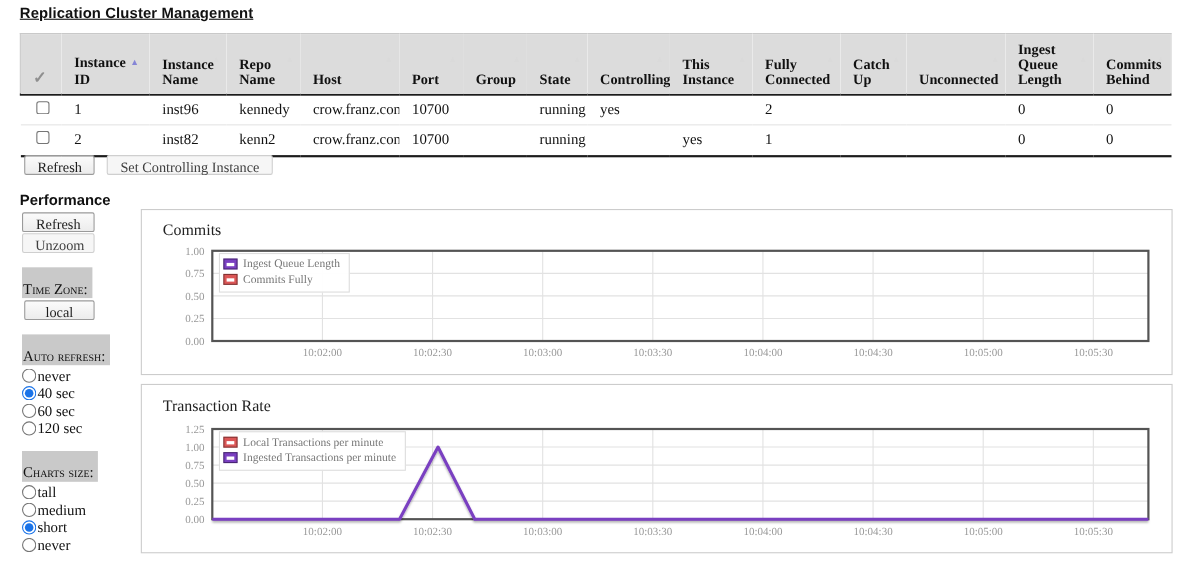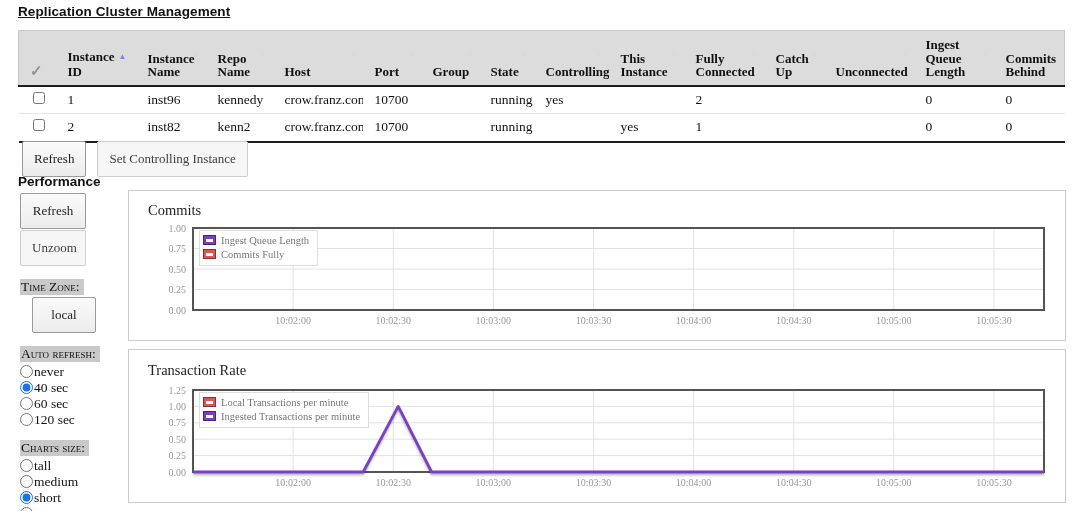--- a/index.html
+++ b/index.html
@@ -43,38 +43,38 @@
   .check-glyph { color:#8f8f8f; font-size:15px; font-weight:bold; }
   .sort-asc  { font-size:8px; margin-left:4px; position:relative; top:-2px; }
   .sort-hint { position:absolute; top:16px; right:5px; font-size:8px; color:#dadada; }
   .cluster-table input[type=checkbox]{ width:12px; height:12px; margin:0; }
 
   .table-buttons { position:absolute; left:22px; top:141px; }
   button.btn {
     font:13px "Liberation Serif","DejaVu Serif",serif;
     background:linear-gradient(#fbfbfb,#ececec);
     border:1px solid #9a9a9a; border-radius:2px;
-    height:36px; padding:2px 11px; margin-right:7px; color:#1d1d1d; cursor:pointer;
+    height:18px; padding:2px 11px; margin-right:7px; color:#1d1d1d; cursor:pointer;
   }
   button.btn:disabled { color:#404040; border-color:#cfcfcf; background:#f6f6f6; }
 
   
   .perf-heading {
     position:absolute; left:18px; top:174px; margin:0;
     font:bold 13.5px "Liberation Sans","DejaVu Sans",sans-serif; color:#111;
   }
   .perf-controls { position:absolute; left:20px; top:193px; width:112px; font-size:13.5px; }
   .side-btn {
     display:block; width:66px; height:20px; padding:0; margin:0 0 1px 0;
     text-align:center;
   }
   .label-chip {
     display:inline-block; background:#c9c9c9; color:#111;
     font-variant:small-caps; font-size:13.5px; line-height:15px;
-    padding:0 4px 1px 1px; margin:12px 0 2px 0;
+    padding:12px 4px 1px 1px; margin:12px 0 2px 0;
   }
   .radio-row { display:block; height:16px; line-height:16px; cursor:pointer; white-space:nowrap; }
   .radio-row input { width:13px; height:13px; margin:0 1px 0 0; vertical-align:-2px; accent-color:var(--accent,#1a73e8); }
 
   
   .chart-box {
     position:absolute; left:128px; width:938px;
     border:1px solid #ccc; background:#fff;
   }
   #chart-box-0 { top:190px; height:151px; }
@@ -230,21 +230,21 @@
   <button class="btn" id="set-controlling-btn" disabled="">Set Controlling Instance</button>
 </div>
 
 <h2 class="perf-heading">Performance</h2>
 
 <div class="perf-controls">
   <button class="btn side-btn">Refresh</button>
   <button class="btn side-btn" id="unzoom-btn" disabled="">Unzoom</button>
 
   <span class="label-chip">Time Zone:</span>
-  <button class="btn side-btn" style="width:64px;margin-left:12px;">local</button>
+  <button class="btn side-btn" style="width:64px;margin-left:2px;">local</button>
 
   <span class="label-chip">Auto refresh:</span>
   <div id="auto-refresh-group">
       <label class="radio-row"><input type="radio" name="auto-refresh" style=""><span>never</span></label>
       <label class="radio-row"><input type="radio" name="auto-refresh" checked="" style=""><span>40 sec</span></label>
       <label class="radio-row"><input type="radio" name="auto-refresh" style=""><span>60 sec</span></label>
       <label class="radio-row"><input type="radio" name="auto-refresh" style=""><span>120 sec</span></label>
     </div>
 
   <span class="label-chip">Charts size:</span>

